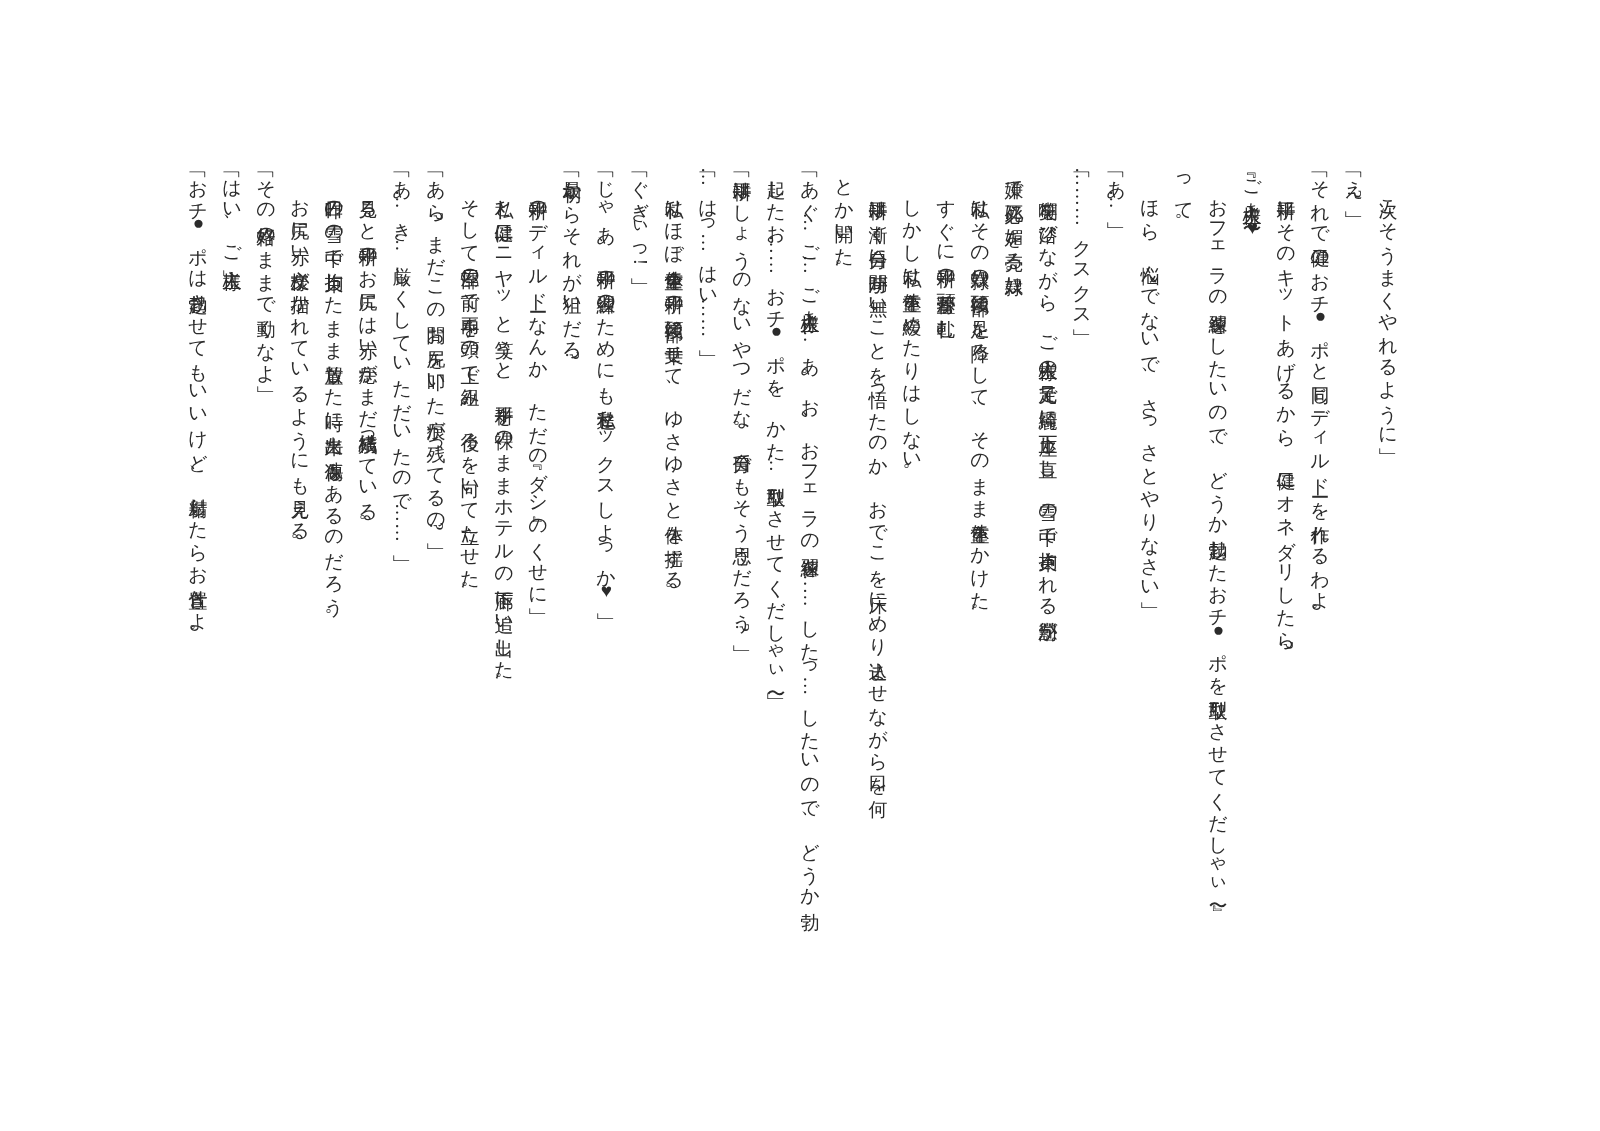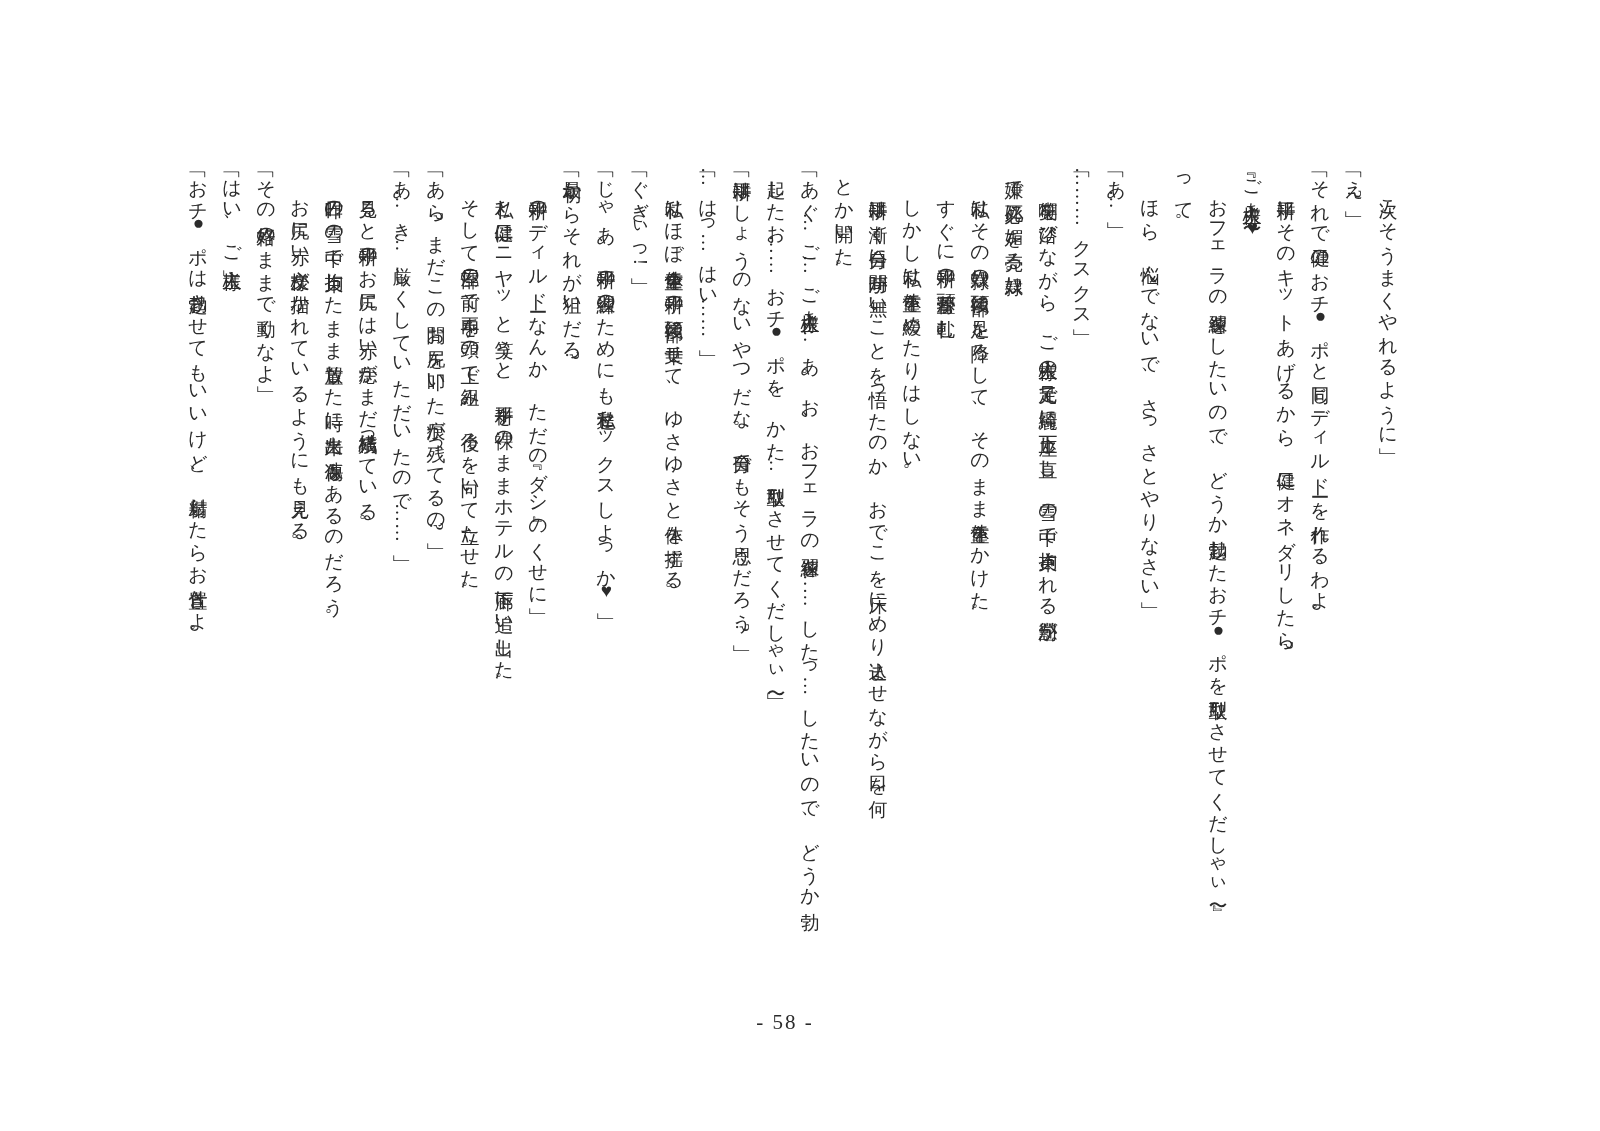--- a/index.html
+++ b/index.html
@@ -88,15 +88,14 @@
       <p class="text-line">「あら?まだこの間お尻を叩いた痕が残ってるの?」</p>
       <p class="text-line">「あ…き…厳しくしていただいたので……」</p>
       <p class="text-line indented">見ると耕平のお尻には赤い痣がまだ結構残っている。</p>
       <p class="text-line indented">昨日の雪の中で拘束したまま放置した時に出来た凍傷もあるのだろう。</p>
       <p class="text-line indented">お尻に赤い文様が描かれているようにも見える。</p>
       <p class="text-line">「その格好のままで動くなよ」</p>
       <p class="text-line">「はい、ご主人様」</p>
       <p class="text-line">「おチ●ポは勃起させてもいいけど、射精したらお仕置きよ。</p>
     </div>
 
-  <div class="page-number">- 58 -</div>
 
 </div>
 
 </body></html>

